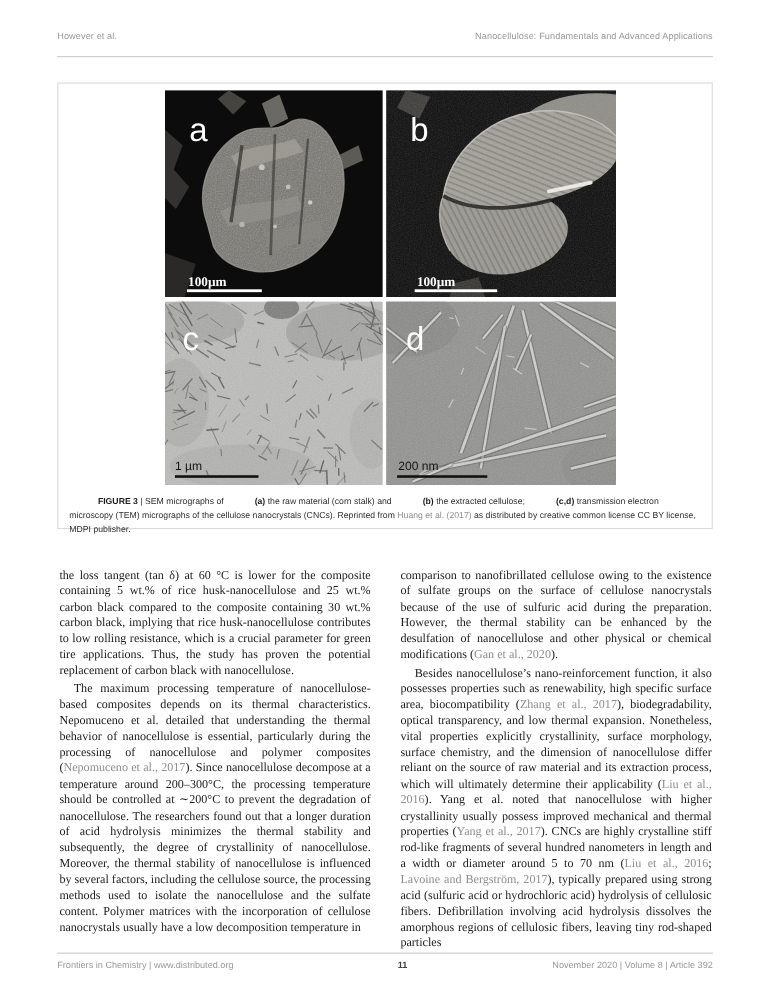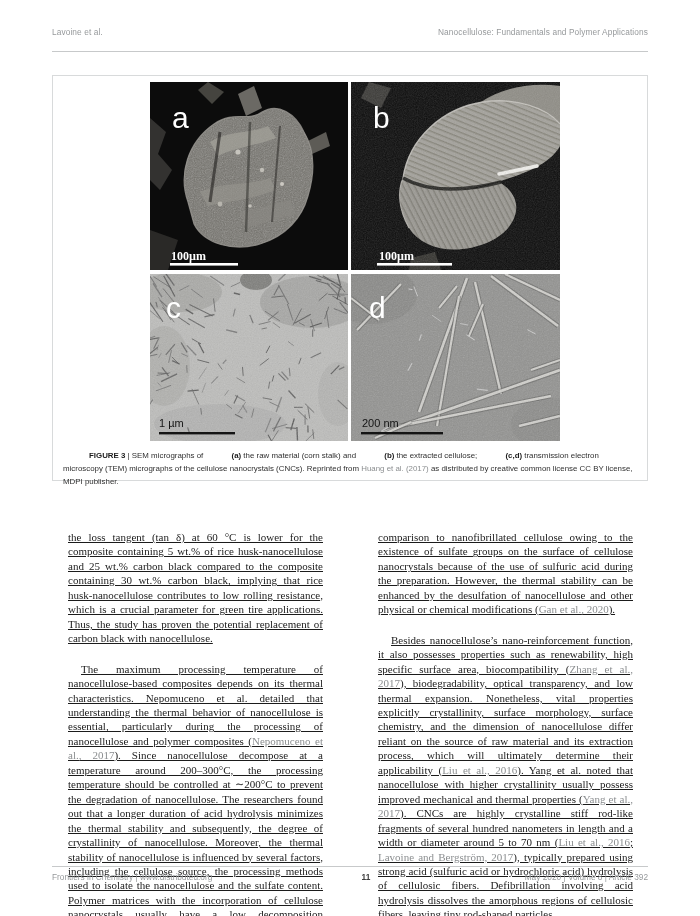--- a/index.html
+++ b/index.html
@@ -20,37 +20,37 @@
   .panel{position:relative;line-height:0;}
   .panel svg{display:block;}
   .figure-caption{position:absolute;left:10px;top:374px;width:576px;font-size:7.9px;
         line-height:12.9px;color:#2f2f2f;}
   .figure-caption .b{font-weight:bold;color:#1c1c1c;margin-left:26px;}
   .cite{color:#8b8e90;}
   
   .body-columns{position:absolute;left:52px;top:514px;width:597px;display:flex;column-gap:23px;}
   .col{width:287px;font-family:"Liberation Serif","DejaVu Serif",serif;font-size:11px;
         line-height:14.45px;color:#1b1b1b;text-align:justify;}
-  .col p{margin:16px;padding:0;text-decoration:underline;}
+  .col p{margin:2px;padding:0;}
   .col p.ind{text-indent:13px;}
   
   .footer{position:absolute;left:52px;right:52px;top:872px;font-size:8.3px;color:#96999b;}
   .footer .f-left{position:absolute;left:0;top:0;}
   .footer .f-right{position:absolute;right:0;top:0;}
   .footer .f-page{position:absolute;left:0;right:0;top:0;text-align:center;
         color:#3f3f3f;font-weight:bold;padding-left:32px;}
 </style>
 </head>
 <body>
 
 <div class="page">
 
   <div class="running-head">
-    <span>Lavoine et al.</span>
-    <span>Nanocellulose: Fundamentals and Polymer Applications</span>
+    <span>However et al.</span>
+    <span>Nanocellulose: Fundamentals and Advanced Applications</span>
   </div>
   <div class="rule rule-top"></div>
 
   <figure class="figure-box">
     <div class="micrographs">
 
       <div class="panel">
         <svg viewBox="0 0 198 188" width="198" height="188">
           <defs>
             <filter id="nA">
@@ -354,15 +354,15 @@
     <div class="col" id="col-right">
         <p><span>comparison to nanofibrillated cellulose owing to the existence of sulfate groups on the surface of cellulose nanocrystals because of the use of sulfuric acid during the preparation. However, the thermal stability can be enhanced by the desulfation of nanocellulose and other physical or chemical modifications (</span><span class="cite">Gan et al., 2020</span><span>).</span></p>
         <p class="ind"><span>Besides nanocellulose’s nano-reinforcement function, it also possesses properties such as renewability, high specific surface area, biocompatibility (</span><span class="cite">Zhang et al., 2017</span><span>), biodegradability, optical transparency, and low thermal expansion. Nonetheless, vital properties explicitly crystallinity, surface morphology, surface chemistry, and the dimension of nanocellulose differ reliant on the source of raw material and its extraction process, which will ultimately determine their applicability (</span><span class="cite">Liu et al., 2016</span><span>). Yang et al. noted that nanocellulose with higher crystallinity usually possess improved mechanical and thermal properties (</span><span class="cite">Yang et al., 2017</span><span>). CNCs are highly crystalline stiff rod-like fragments of several hundred nanometers in length and a width or diameter around 5 to 70 nm (</span><span class="cite">Liu et al., 2016</span><span>; </span><span class="cite">Lavoine and Bergström, 2017</span><span>), typically prepared using strong acid (sulfuric acid or hydrochloric acid) hydrolysis of cellulosic fibers. Defibrillation involving acid hydrolysis dissolves the amorphous regions of cellulosic fibers, leaving tiny rod-shaped particles</span></p>
       </div>
   </main>
 
   <div class="rule rule-bottom"></div>
   <div class="footer">
     <span class="f-left">Frontiers in Chemistry | www.distributed.org</span>
     <span class="f-page">11</span>
-    <span class="f-right">May 2020 | Volume 8 | Article 392</span>
+    <span class="f-right">November 2020 | Volume 8 | Article 392</span>
   </div>
 </div>
 
 </body></html>

